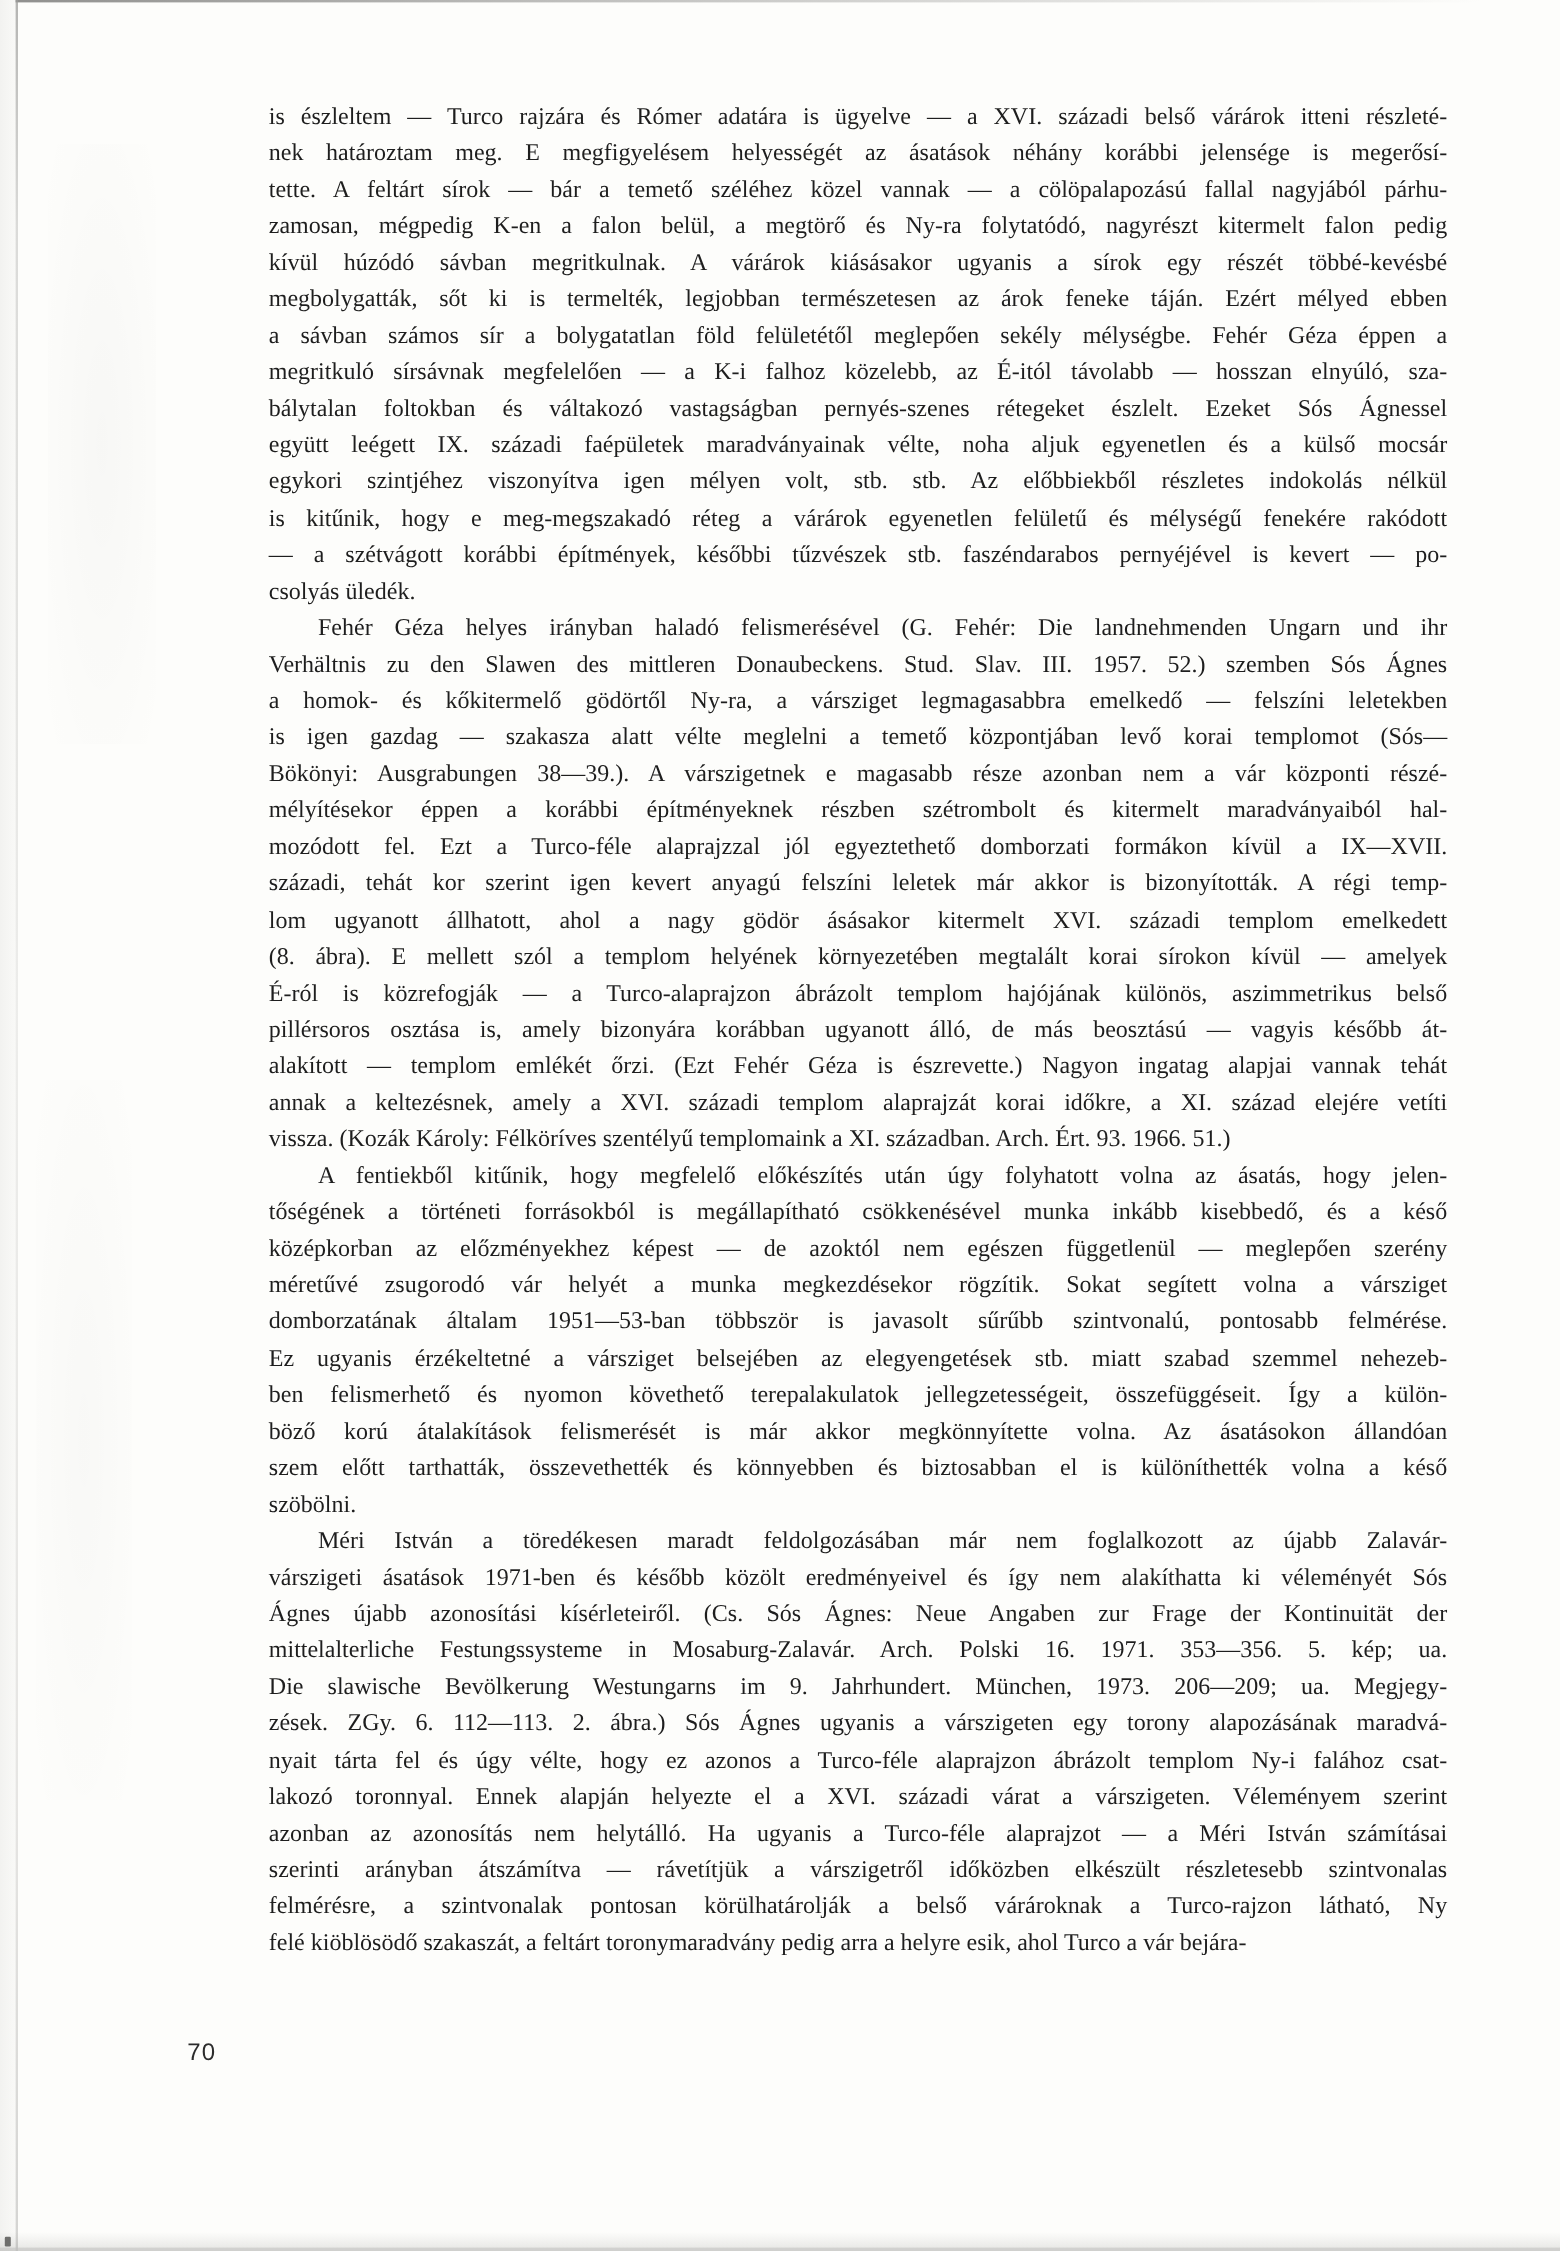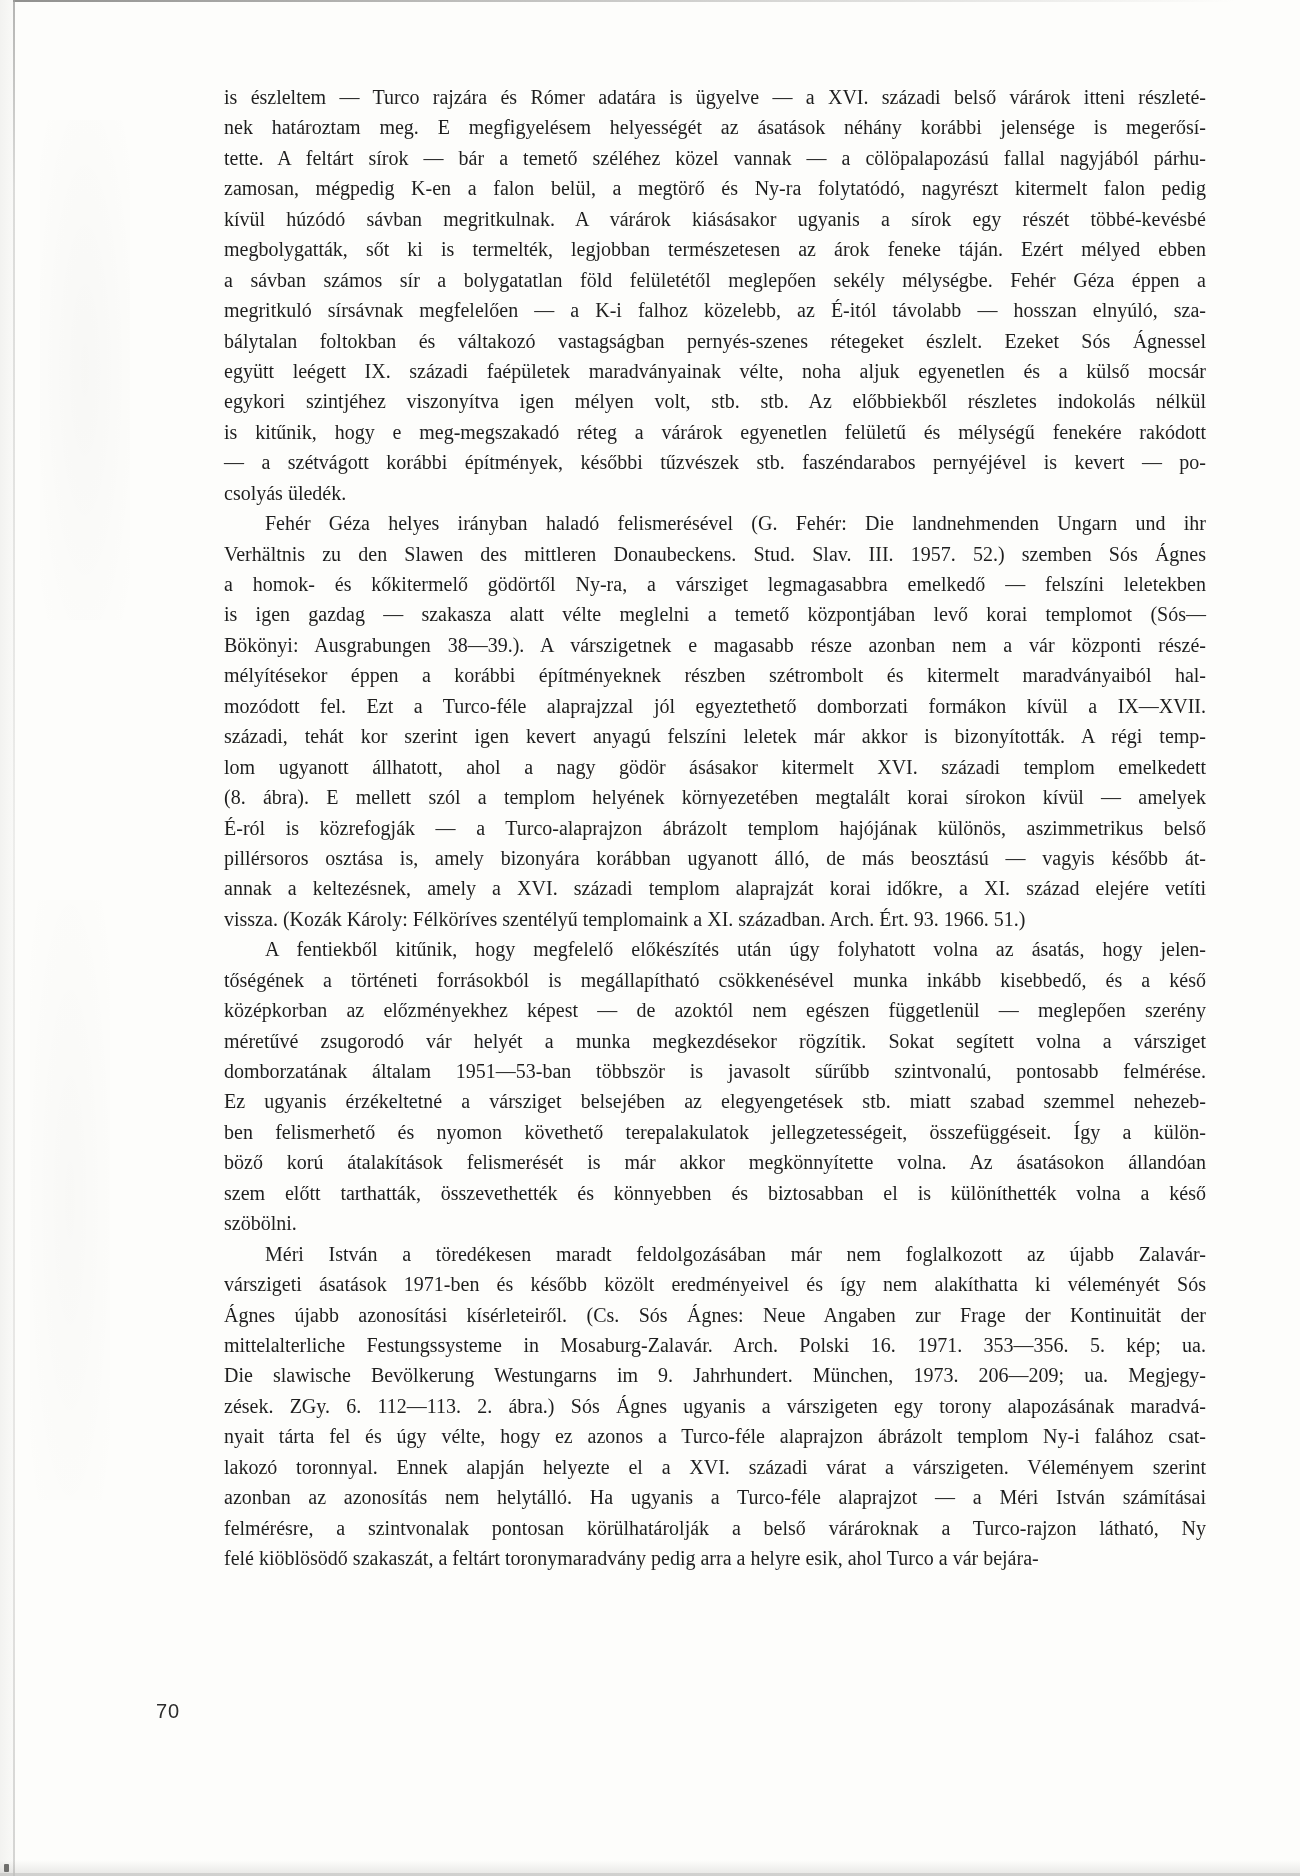--- a/index.html
+++ b/index.html
@@ -105,20 +105,21 @@
         <div class="line">a homok- és kőkitermelő gödörtől Ny-ra, a vársziget legmagasabbra emelkedő — felszíni leletekben</div>
         <div class="line">is igen gazdag — szakasza alatt vélte meglelni a temető központjában levő korai templomot (Sós—</div>
         <div class="line">Bökönyi: Ausgrabungen 38—39.). A várszigetnek e magasabb része azonban nem a vár központi részé-</div>
         <div class="line">mélyítésekor éppen a korábbi építményeknek részben szétrombolt és kitermelt maradványaiból hal-</div>
         <div class="line">mozódott fel. Ezt a Turco-féle alaprajzzal jól egyeztethető domborzati formákon kívül a IX—XVII.</div>
         <div class="line">századi, tehát kor szerint igen kevert anyagú felszíni leletek már akkor is bizonyították. A régi temp-</div>
         <div class="line">lom ugyanott állhatott, ahol a nagy gödör ásásakor kitermelt XVI. századi templom emelkedett</div>
         <div class="line">(8. ábra). E mellett szól a templom helyének környezetében megtalált korai sírokon kívül — amelyek</div>
         <div class="line">É-ról is közrefogják — a Turco-alaprajzon ábrázolt templom hajójának különös, aszimmetrikus belső</div>
         <div class="line">pillérsoros osztása is, amely bizonyára korábban ugyanott álló, de más beosztású — vagyis később át-</div>
+        <div class="line">alakított — templom emlékét őrzi. (Ezt Fehér Géza is észrevette.) Nagyon ingatag alapjai vannak tehát</div>
         <div class="line">annak a keltezésnek, amely a XVI. századi templom alaprajzát korai időkre, a XI. század elejére vetíti</div>
         <div class="line last">vissza. (Kozák Károly: Félköríves szentélyű templomaink a XI. században. Arch. Ért. 93. 1966. 51.)</div>
       </div>
       <div class="para">
         <div class="line indent">A fentiekből kitűnik, hogy megfelelő előkészítés után úgy folyhatott volna az ásatás, hogy jelen-</div>
         <div class="line">tőségének a történeti forrásokból is megállapítható csökkenésével munka inkább kisebbedő, és a késő</div>
         <div class="line">középkorban az előzményekhez képest — de azoktól nem egészen függetlenül — meglepően szerény</div>
         <div class="line">méretűvé zsugorodó vár helyét a munka megkezdésekor rögzítik. Sokat segített volna a vársziget</div>
         <div class="line">domborzatának általam 1951—53-ban többször is javasolt sűrűbb szintvonalú, pontosabb felmérése.</div>
         <div class="line">Ez ugyanis érzékeltetné a vársziget belsejében az elegyengetések stb. miatt szabad szemmel nehezeb-</div>
@@ -130,20 +131,21 @@
       <div class="para">
         <div class="line indent">Méri István a töredékesen maradt feldolgozásában már nem foglalkozott az újabb Zalavár-</div>
         <div class="line">várszigeti ásatások 1971-ben és később közölt eredményeivel és így nem alakíthatta ki véleményét Sós</div>
         <div class="line">Ágnes újabb azonosítási kísérleteiről. (Cs. Sós Ágnes: Neue Angaben zur Frage der Kontinuität der</div>
         <div class="line">mittelalterliche Festungssysteme in Mosaburg-Zalavár. Arch. Polski 16. 1971. 353—356. 5. kép; ua.</div>
         <div class="line">Die slawische Bevölkerung Westungarns im 9. Jahrhundert. München, 1973. 206—209; ua. Megjegy-</div>
         <div class="line">zések. ZGy. 6. 112—113. 2. ábra.) Sós Ágnes ugyanis a várszigeten egy torony alapozásának maradvá-</div>
         <div class="line">nyait tárta fel és úgy vélte, hogy ez azonos a Turco-féle alaprajzon ábrázolt templom Ny-i falához csat-</div>
         <div class="line">lakozó toronnyal. Ennek alapján helyezte el a XVI. századi várat a várszigeten. Véleményem szerint</div>
         <div class="line">azonban az azonosítás nem helytálló. Ha ugyanis a Turco-féle alaprajzot — a Méri István számításai</div>
+        <div class="line">szerinti arányban átszámítva — rávetítjük a várszigetről időközben elkészült részletesebb szintvonalas</div>
         <div class="line">felmérésre, a szintvonalak pontosan körülhatárolják a belső várároknak a Turco-rajzon látható, Ny</div>
         <div class="line last">felé kiöblösödő szakaszát, a feltárt toronymaradvány pedig arra a helyre esik, ahol Turco a vár bejára-</div>
       </div>
     </div>
 
   <div class="folio">70</div>
 
   <div class="edge-top"></div>
   <div class="edge-left-strip"></div>
   <div class="edge-left-line"></div>

